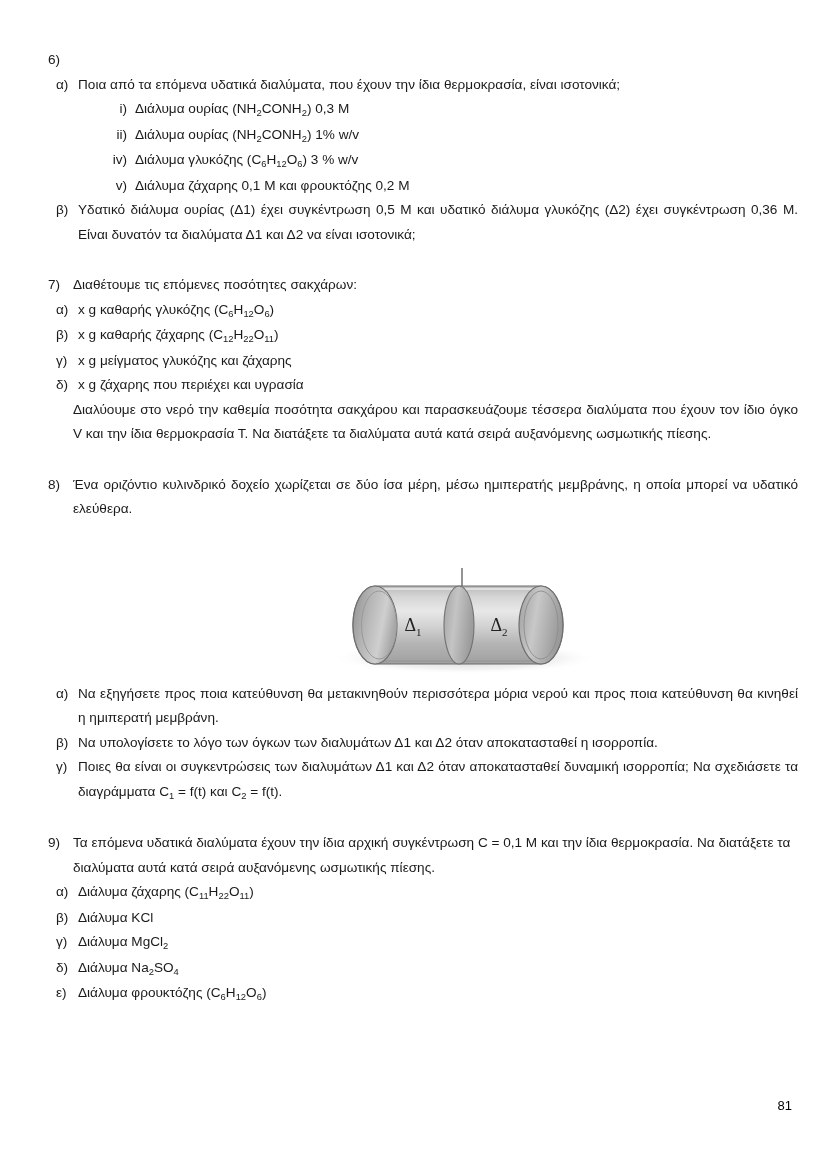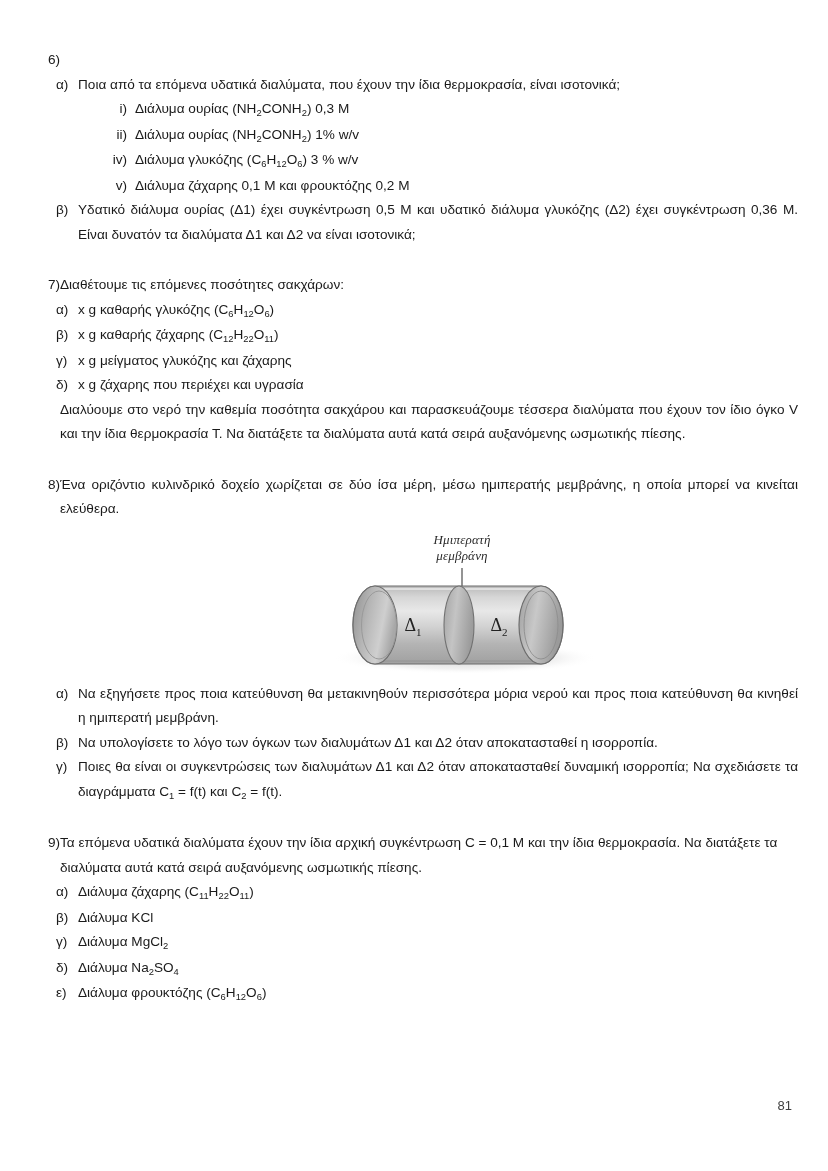--- a/index.html
+++ b/index.html
@@ -32,20 +32,21 @@
   }
   .qnum {
     width: 30px;
     flex: 0 0 30px;
     text-align: left;
     padding-left: 18px;
     box-sizing: border-box;
   }
   .qbody {
     flex: 1 1 auto;
+    margin-left: 13px;
   }
 
   
   .lrow {
     display: flex;
     align-items: flex-start;
     font-size: 13.6px;
     line-height: 24.5px;
   }
   .lmark {
@@ -109,21 +110,21 @@
     letter-spacing: .2px;
   }
   .fig-svg { position: absolute; left: 0; top: 0; }
 
   
   .page-number {
     position: absolute;
     right: 36px;
     bottom: 58px;
     font-size: 13px;
-    color: #404040;
+    color: #000000;
   }
 </style>
 </head>
 <body>
 
 <div class="page">
 
   <div>
     <div class="qrow">
       <div class="qnum">6)</div>
@@ -191,30 +192,26 @@
       <div class="qnum"></div>
       <div class="qbody justify">Διαλύουμε στο νερό την καθεμία ποσότητα σακχάρου και παρασκευάζουμε τέσσερα διαλύματα που έχουν τον ίδιο όγκο V και την ίδια θερμοκρασία Τ. Να διατάξετε τα διαλύματα αυτά κατά σειρά αυξανόμενης ωσμωτικής πίεσης.</div>
     </div>
   </div>
 
   <div class="sec-gap-lg"></div>
 
   <div>
     <div class="qrow">
       <div class="qnum">8)</div>
-      <div class="qbody justify">Ένα οριζόντιο κυλινδρικό δοχείο χωρίζεται σε δύο ίσα μέρη, μέσω ημιπερατής μεμβράνης, η οποία μπορεί να κινείται ελεύθερα.</div>
+      <div class="qbody justify">Ένα οριζόντιο κυλινδρικό δοχείο χωρίζεται σε δύο ίσα μέρη, μέσω ημιπερατής μεμβράνης, η οποία μπορεί να υδατικό ελεύθερα.</div>
     </div>
 
     <div class="figure-wrap">
       <div class="figure">
 
-        <div class="fig-label">
-          <div>Ημιπερατή</div>
-          <div>μεμβράνη</div>
-        </div>
 
         <svg class="fig-svg" width="300" height="152" viewBox="0 0 300 152">
           <defs>
             <linearGradient id="bodyGrad" x1="0" y1="0" x2="0" y2="1">
               <stop offset="0%" stop-color="#b9b9b9"></stop>
               <stop offset="14%" stop-color="#d6d6d6"></stop>
               <stop offset="32%" stop-color="#e8e8e8"></stop>
               <stop offset="52%" stop-color="#d2d2d2"></stop>
               <stop offset="74%" stop-color="#b4b4b4"></stop>
               <stop offset="100%" stop-color="#a0a0a0"></stop>

